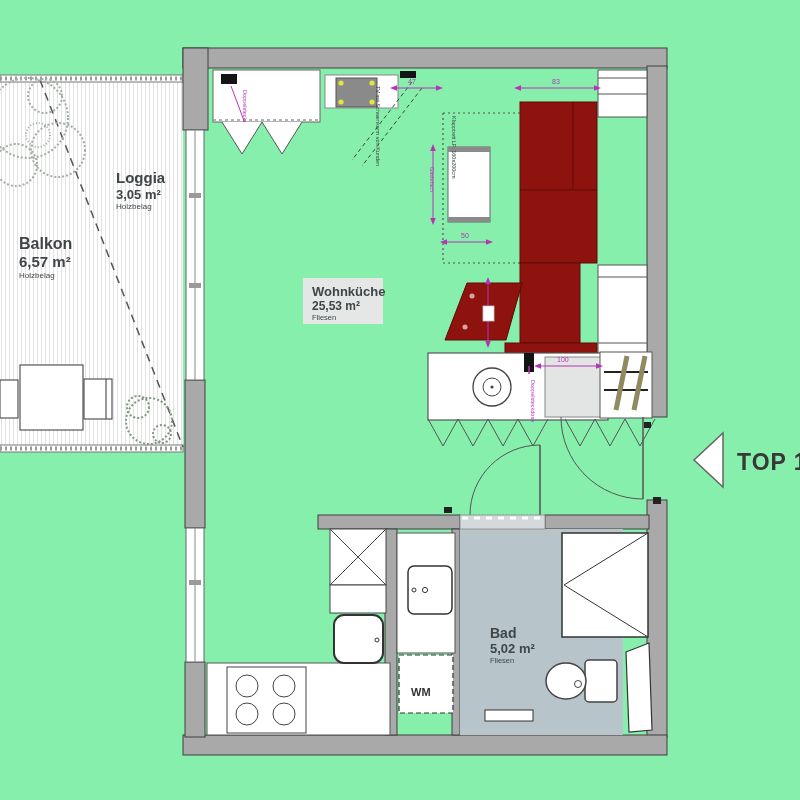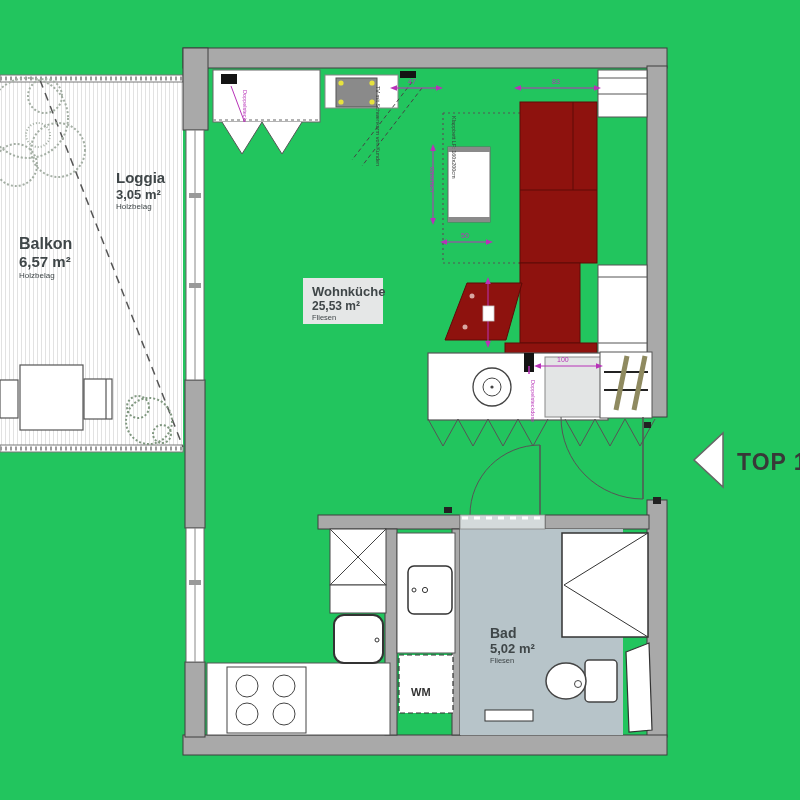--- a/index.html
+++ b/index.html
@@ -1,16 +1,16 @@
 <!DOCTYPE html>
 <html><head>
 <meta charset="utf-8">
 <style>
   html,body{margin:0;padding:0;background:#ffffff;}
-  #stage{position:relative;width:800px;height:800px;background:#22c55e;overflow:hidden;
+  #stage{position:relative;width:800px;height:800px;background:#86efac;overflow:hidden;
          font-family:"Liberation Sans", sans-serif;}
   svg{position:absolute;left:0;top:0;}
   text{font-family:"Liberation Sans", sans-serif;fill:#3f4648;}
   .room-big{font-weight:bold;font-size:15px;}
   .room-med{font-weight:bold;font-size:13px;}
   .room-sm{font-size:8px;}
   .dim{fill:#b832b8;font-size:7px;}
   .rot{font-size:5.5px;fill:#3a3a3a;}
   .rotm{font-size:5.5px;fill:#b832b8;}
   .top-label{font-weight:bold;font-size:23px;fill:#383838;letter-spacing:1px;}

